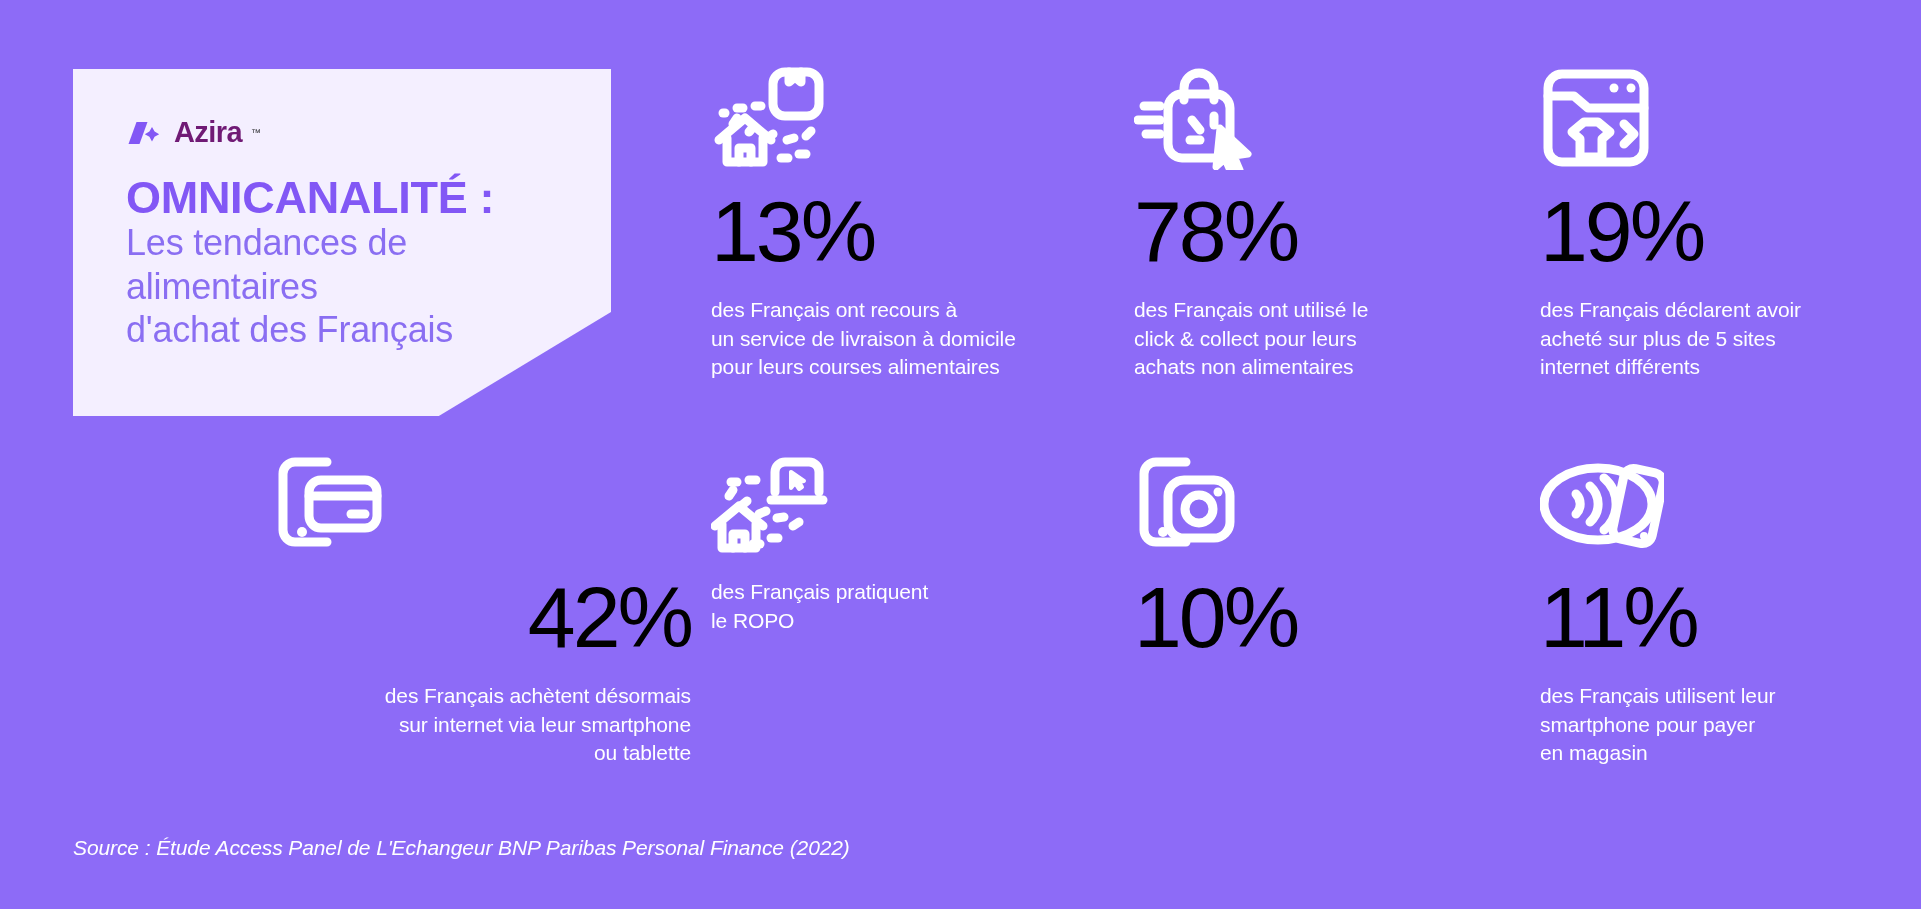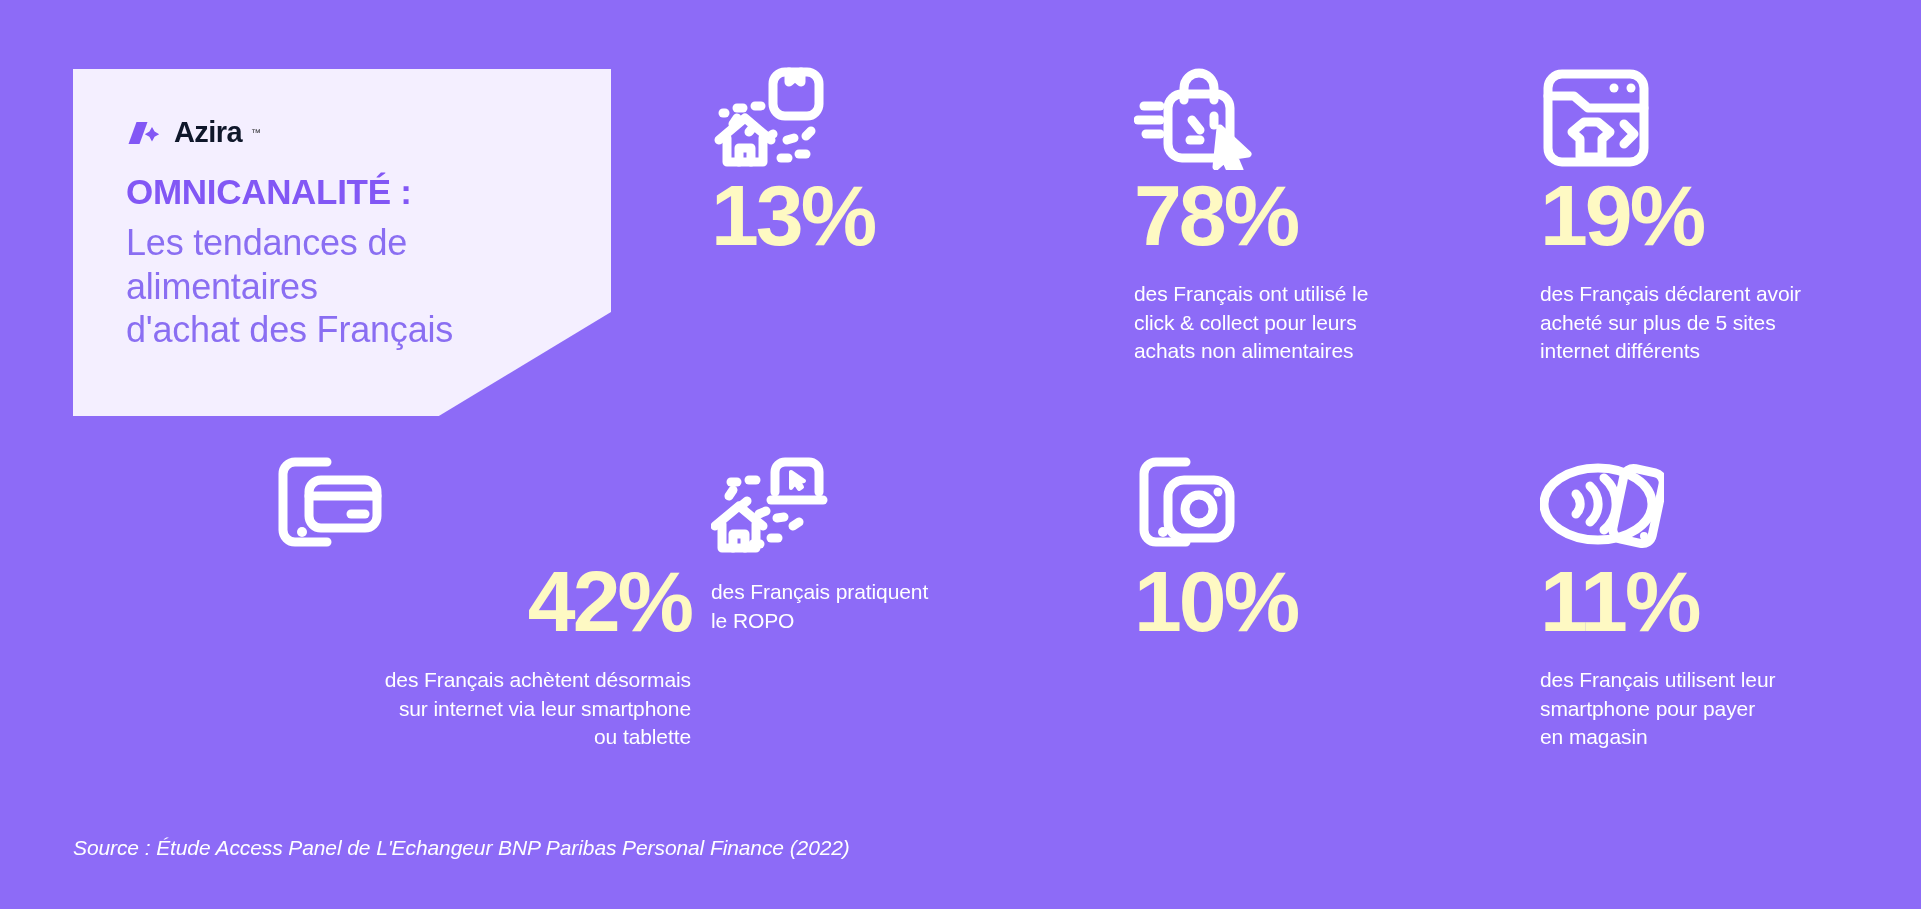--- a/index.html
+++ b/index.html
@@ -43,35 +43,35 @@
     align-items: center;
     gap: 8px;
   }
   .brand-mark {
     display: block;
   }
   .brand-name {
     font-size: 29px;
     font-weight: 700;
     letter-spacing: -0.6px;
-    color: #0f172a;
+    color: #701a75;
     line-height: 1;
   }
   .brand-tm {
     font-size: 10px;
     color: #2f3033;
     vertical-align: super;
     margin-left: 1px;
     font-weight: 400;
   }
   .title-eyebrow {
     position: absolute;
     left: 53px;
     top: 103px;
-    font-size: 35px;
+    font-size: 45px;
     font-weight: 700;
     color: #8257f5;
     letter-spacing: -0.3px;
     line-height: 1.15;
     white-space: nowrap;
   }
   .title-main {
     position: absolute;
     left: 53px;
     top: 152px;
@@ -96,25 +96,25 @@
     position: absolute;
     width: 420px;
   }
   .stat-icon {
     height: 108px;
     display: flex;
     align-items: flex-end;
   }
   .stat-value {
     font-size: 86px;
-    font-weight: 700;
-    color: #fef9c3;
+    font-weight: 400;
+    color: #000000;
     line-height: 1;
     letter-spacing: -3px;
-    margin-top: 2px;
+    margin-top: 18px;
   }
   .stat-desc {
     margin-top: 22px;
     font-size: 21px;
     font-weight: 400;
     color: #ffffff;
     line-height: 1.36;
     letter-spacing: -0.1px;
     white-space: pre-line;
   }
@@ -190,20 +190,23 @@
             <path d="M95 70 l5 -5"></path>
           <path d="M88 88 h7"></path>
             <path d="M70 92 h7"></path>
 
           <path d="M8 74 L34 52 L60 74"></path>
           <path d="M16 72 V96 h36 V72"></path>
           <path d="M28 96 V82 h12 v14"></path>
         </svg>
       </div>
       <div class="stat-value">13%</div>
+      <div class="stat-desc">des Français ont recours à
+un service de livraison à domicile
+pour leurs courses alimentaires</div>
     </div>
 
     <div class="stat r1 c2">
       <div class="stat-icon">
         <svg width="118" height="104" viewBox="0 0 118 104" fill="none" stroke="#ffffff" stroke-width="9" stroke-linecap="round" stroke-linejoin="round">
 
           <rect x="34" y="28" width="62" height="64" rx="14"></rect>
 
           <path d="M50 34 V22 a15 15 0 0 1 30 0 V34"></path>
 

